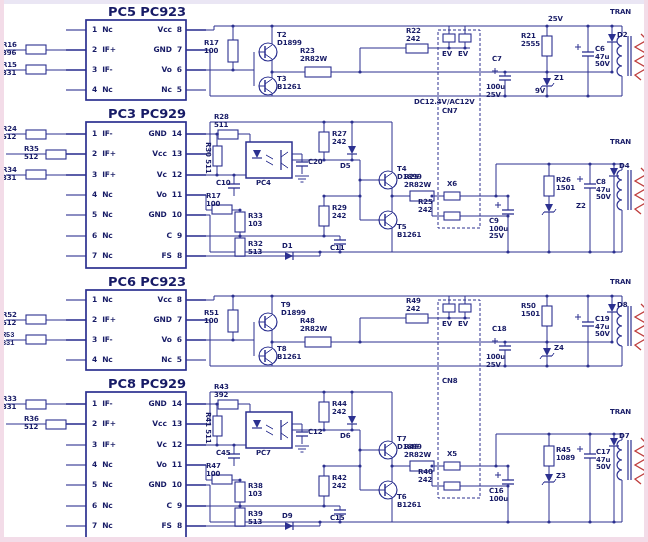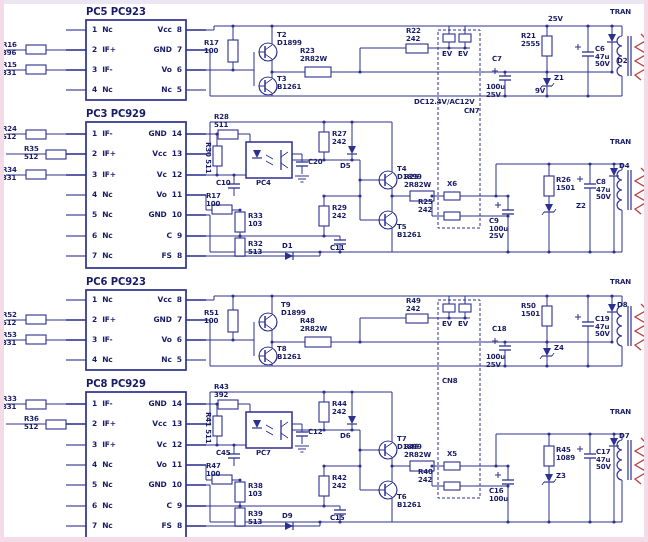--- a/index.html
+++ b/index.html
@@ -3,21 +3,21 @@
 <meta charset="utf-8">
 <style>
   *{box-sizing:border-box;margin:0;padding:0}
   html,body{width:648px;height:542px;overflow:hidden;background:#fff}
   .canvas{position:relative;width:648px;height:542px;background:#fff;font-family:"DejaVu Sans",sans-serif}
   #cktsvg{position:absolute;left:0;top:0}
   #overlay{position:absolute;left:0;top:0;width:648px;height:542px}
   .lbl{position:absolute;font:bold 7px/7.6px "DejaVu Sans",sans-serif;color:var(--txt,#171b66);white-space:pre;letter-spacing:-0.1px}
   .pin{font-size:7.5px}
   .rp{width:44px;text-align:right}
-  .ttl{width:100px;text-align:left;font-size:10px}
+  .ttl{width:100px;text-align:right;font-size:13px}
   .rot{transform:rotate(90deg);transform-origin:0 0}
   .frame{position:absolute;pointer-events:none;background:var(--frame,#f3dce8)}
   .f-t{left:0;top:0;width:648px;height:4px;background:#eae6f4}
   .f-b{left:0;top:537px;width:648px;height:5px}
   .f-l{left:0;top:0;width:4px;height:542px}
   .f-r{left:644px;top:0;width:4px;height:542px}
 </style>
 </head>
 <body>
 
@@ -383,21 +383,21 @@
       <div class="lbl" style="left: 486px; top: 84px;">100u
 25V</div>
       <div class="lbl" style="left: 521px; top: 33px;">R21
 2555</div>
       <div class="lbl" style="left: 548px; top: 16px;">25V</div>
       <div class="lbl" style="left: 554px; top: 75px;">Z1</div>
       <div class="lbl" style="left: 535px; top: 88px;">9V</div>
       <div class="lbl" style="left: 595px; top: 46px;">C6
 47u
 50V</div>
-      <div class="lbl" style="left: 617px; top: 32px; margin-top: 26px;">D2</div>
+      <div class="lbl" style="left: 617px; top: 32px;">D2</div>
       <div class="lbl" style="left: 610px; top: 9px;">TRAN</div>
       <div class="lbl" style="left: 2px; top: 126px;">R24
 512</div>
       <div class="lbl" style="left: 24px; top: 146px;">R35
 512</div>
       <div class="lbl" style="left: 2px; top: 167px;">R34
 331</div>
       <div class="lbl" style="left: 214px; top: 114px;">R28
 511</div>
       <div class="lbl rot" style="left: 211px; top: 142px;">R30 511</div>
@@ -416,38 +416,38 @@
       <div class="lbl" style="left: 206px; top: 193px;">R17
 100</div>
       <div class="lbl" style="left: 248px; top: 213px;">R33
 103</div>
       <div class="lbl" style="left: 248px; top: 241px;">R32
 513</div>
       <div class="lbl" style="left: 282px; top: 243px;">D1</div>
       <div class="lbl" style="left: 330px; top: 245px;">C11</div>
       <div class="lbl" style="left: 332px; top: 205px;">R29
 242</div>
-      <div class="lbl" style="left: 442px; top: 108px; margin-left: 22px;">CN7</div>
+      <div class="lbl" style="left: 442px; top: 108px;">CN7</div>
       <div class="lbl" style="left: 447px; top: 181px;">X6</div>
       <div class="lbl" style="left: 418px; top: 199px;">R25
 242</div>
       <div class="lbl" style="left: 489px; top: 218px;">C9
 100u
 25V</div>
       <div class="lbl" style="left: 556px; top: 177px;">R26
 1501</div>
       <div class="lbl" style="left: 556px; top: 203px; margin-left: 20px;">Z2</div>
       <div class="lbl" style="left: 619px; top: 163px;">D4</div>
       <div class="lbl" style="left: 596px; top: 179px;">C8
 47u
 50V</div>
       <div class="lbl" style="left: 610px; top: 139px;">TRAN</div>
       <div class="lbl" style="left: 2px; top: 312px;">R52
 512</div>
-      <div class="lbl" style="left: 2px; top: 332px;">R53
+      <div class="lbl" style="left: 2px; top: 332px; font-family: Liberation Mono, monospace;">R53
 331</div>
       <div class="lbl" style="left: 204px; top: 310px;">R51
 100</div>
       <div class="lbl" style="left: 281px; top: 302px;">T9
 D1899</div>
       <div class="lbl" style="left: 277px; top: 346px;">T8
 B1261</div>
       <div class="lbl" style="left: 300px; top: 318px;">R48
 2R82W</div>
       <div class="lbl" style="left: 406px; top: 298px;">R49

